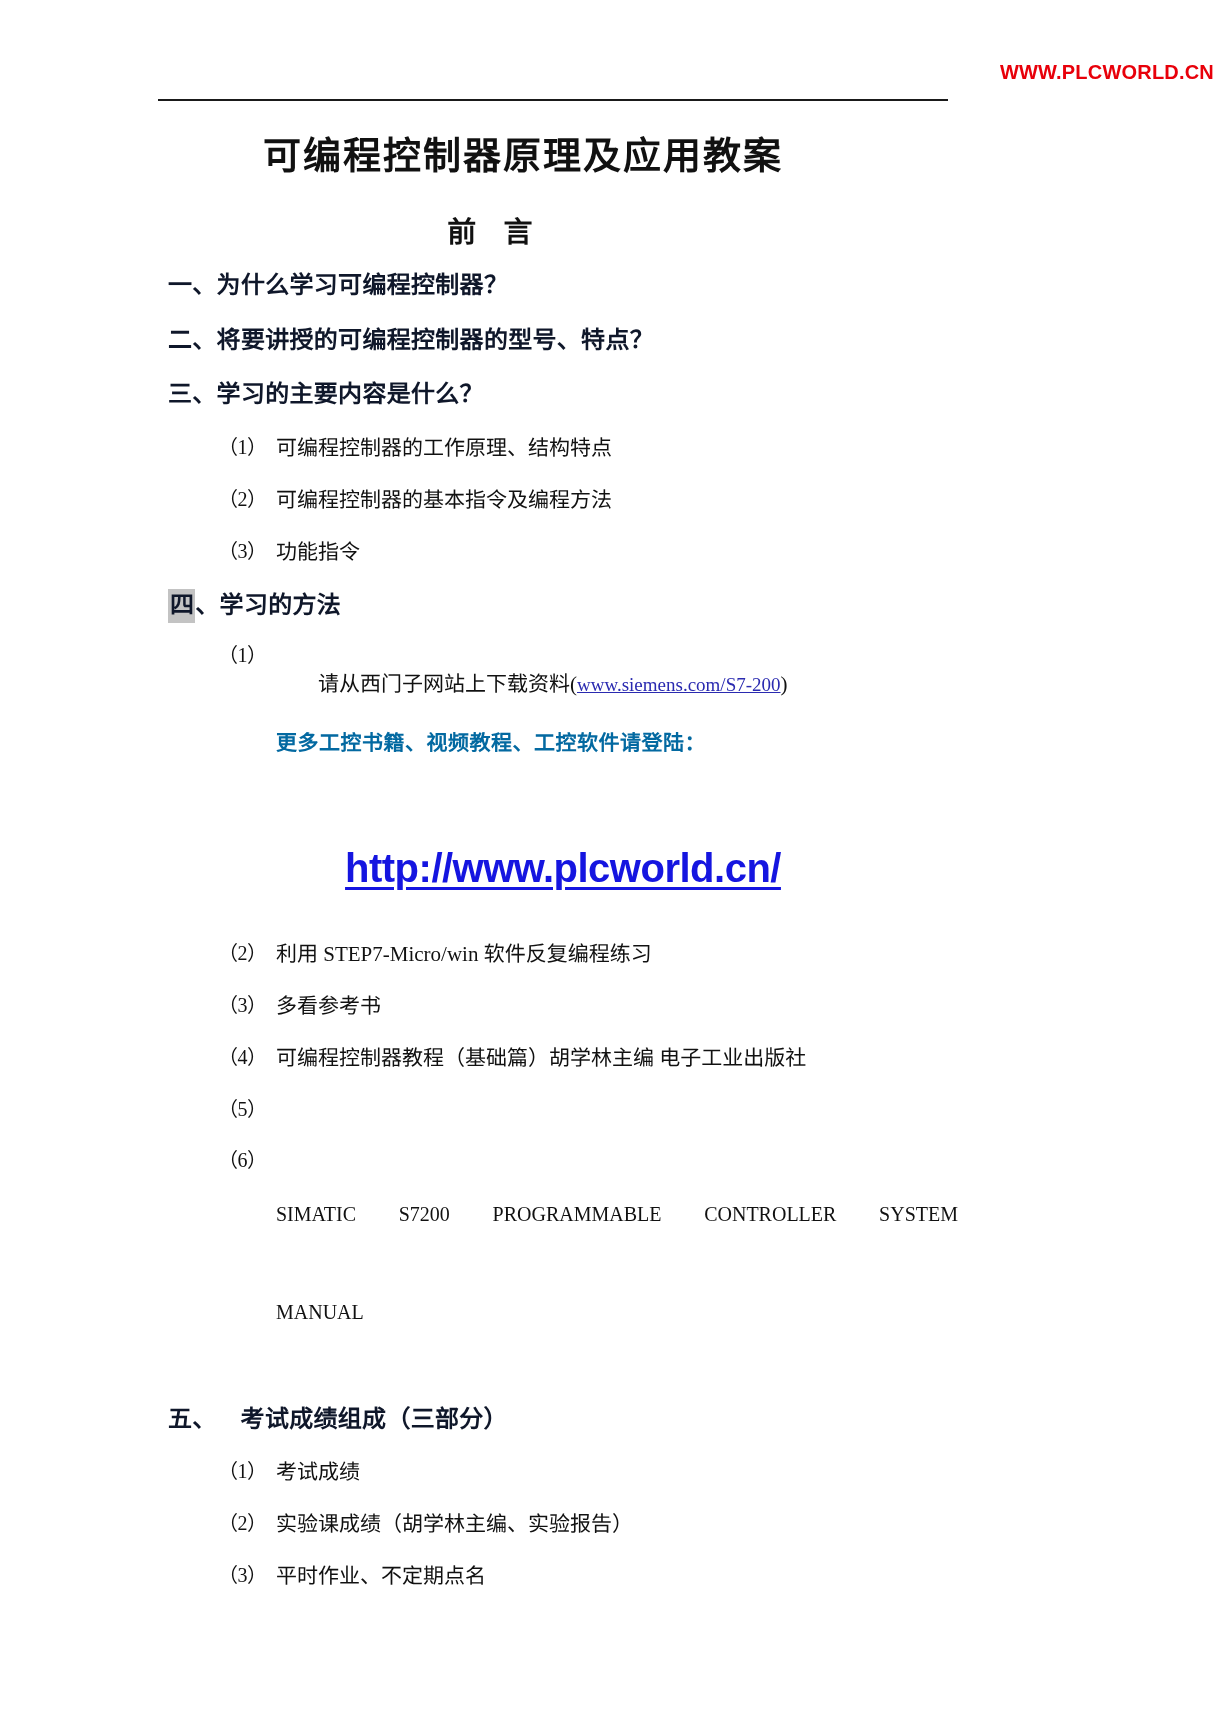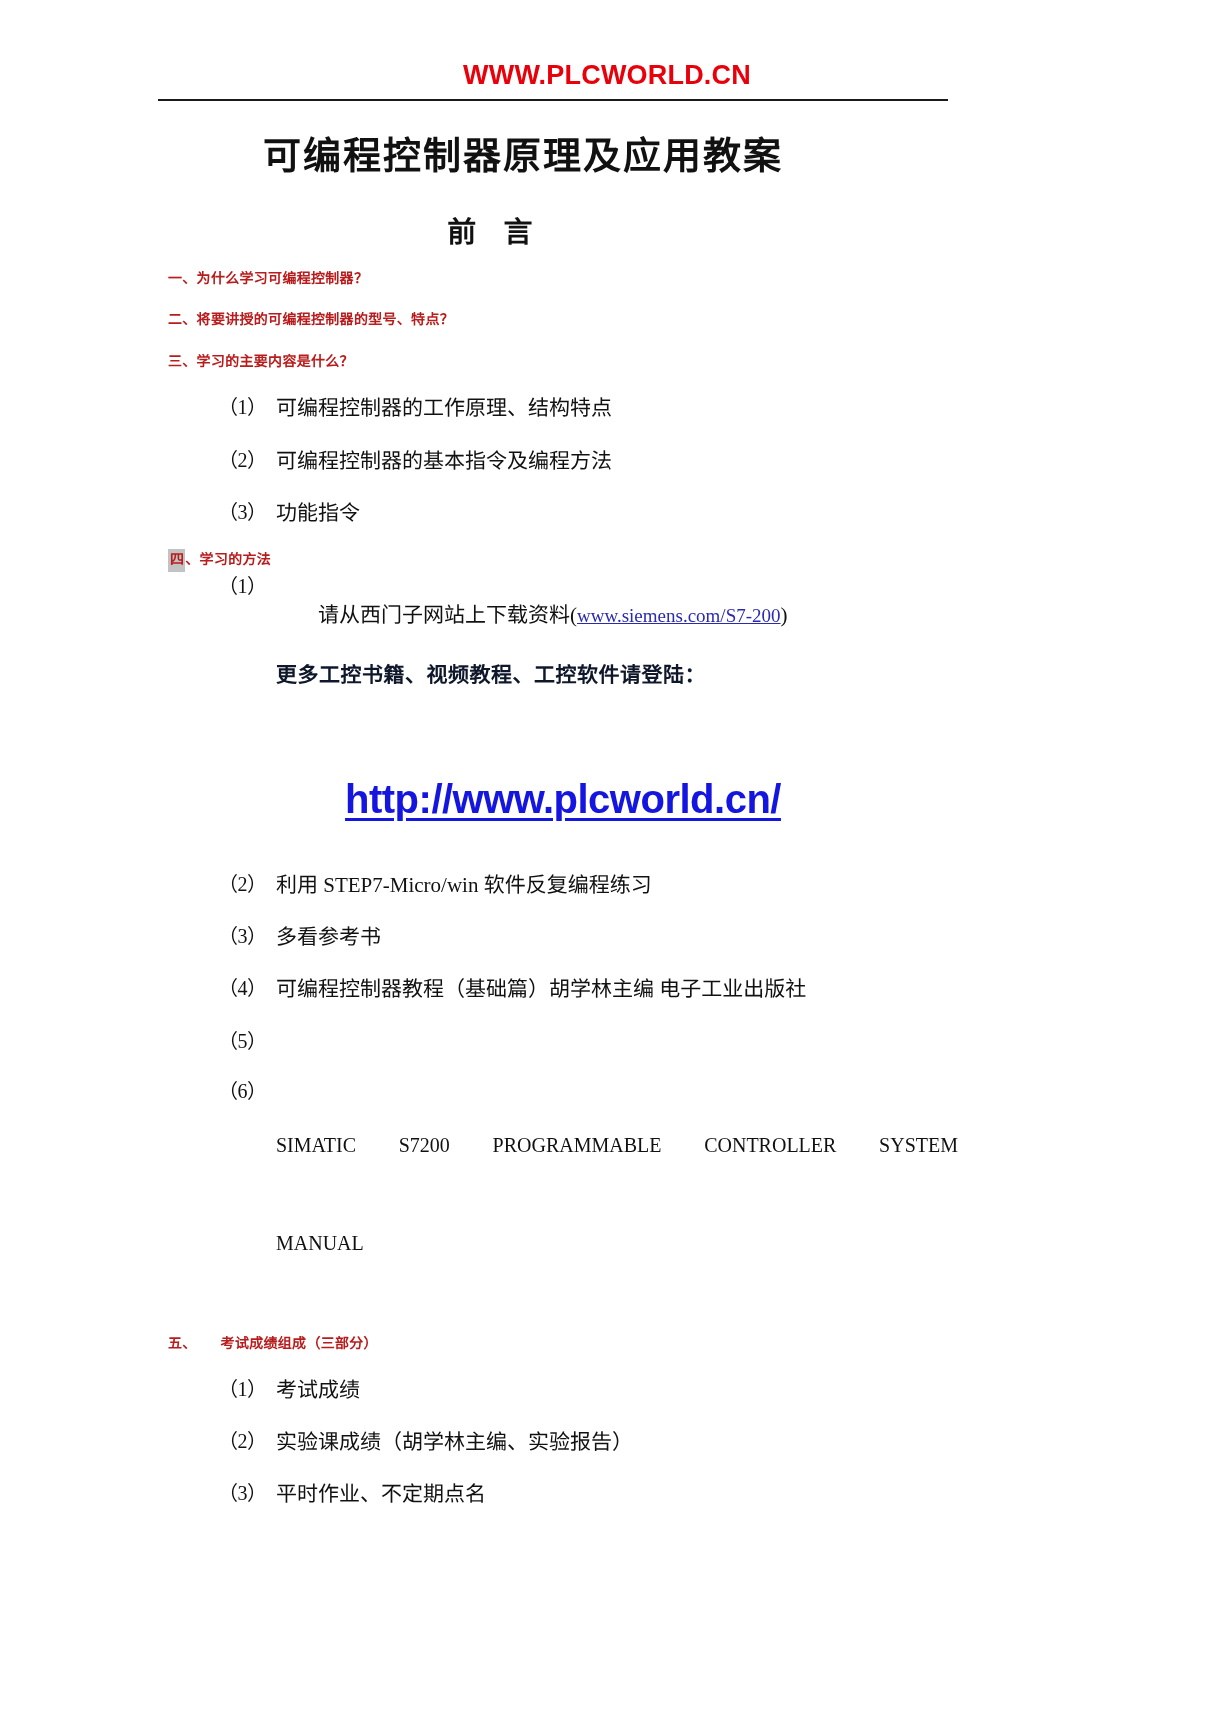--- a/index.html
+++ b/index.html
@@ -30,24 +30,25 @@
   .header {
     position: absolute;
     left: 0;
     top: 62px;
     width: 1214px;
     text-align: center;
   }
   .site-stamp {
     font-family: "Liberation Sans", "DejaVu Sans", sans-serif;
     font-weight: bold;
-    font-size: 27px;
+    font-size: 20px;
     letter-spacing: 0.2px;
     color: #e8000a;
     line-height: 1;
+    text-align: right;
   }
   .header-rule {
     position: absolute;
     left: 158px;
     top: 99px;
     width: 790px;
     height: 0;
     border-top: 2.4px solid #1a1a1a;
   }
 
@@ -79,29 +80,29 @@
 
   
   .content {
     position: absolute;
     left: 168px;
     top: 270px;
     width: 790px;
   }
 
   .sec-head {
-    font-size: 14px;
+    font-size: 24px;
     font-weight: bold;
     line-height: 1.32;
     letter-spacing: 0.3px;
     margin: 0 0 23px 0;
-    color: #b91c1c;
+    color: #0f172a;
     white-space: nowrap;
   }
-  .sec-head.tight { margin-bottom: 4px; }
+  .sec-head.tight { margin-bottom: 20px; }
 
   .shaded-char {
     background: #c3c3c3;
     padding: 3px 1px 5px 2px;
   }
 
   .sub-item {
     display: flex;
     align-items: flex-start;
     font-size: 21px;
@@ -131,21 +132,21 @@
 
   .latin { font-size: 20px; }
 
   a.inline-link, .inline-link {
     color: #2a2ab0;
     text-decoration: underline;
     font-size: 19px;
   }
 
   .red-note {
-    color: #0f172a;
+    color: #0369a1;
     font-weight: bold;
     font-size: 21px;
     line-height: 1.3;
     margin: 4px 0 0 0;
     letter-spacing: 0.5px;
   }
 
   .big-url-wrap {
     text-align: center;
     margin: 30px 0 8px 0;

